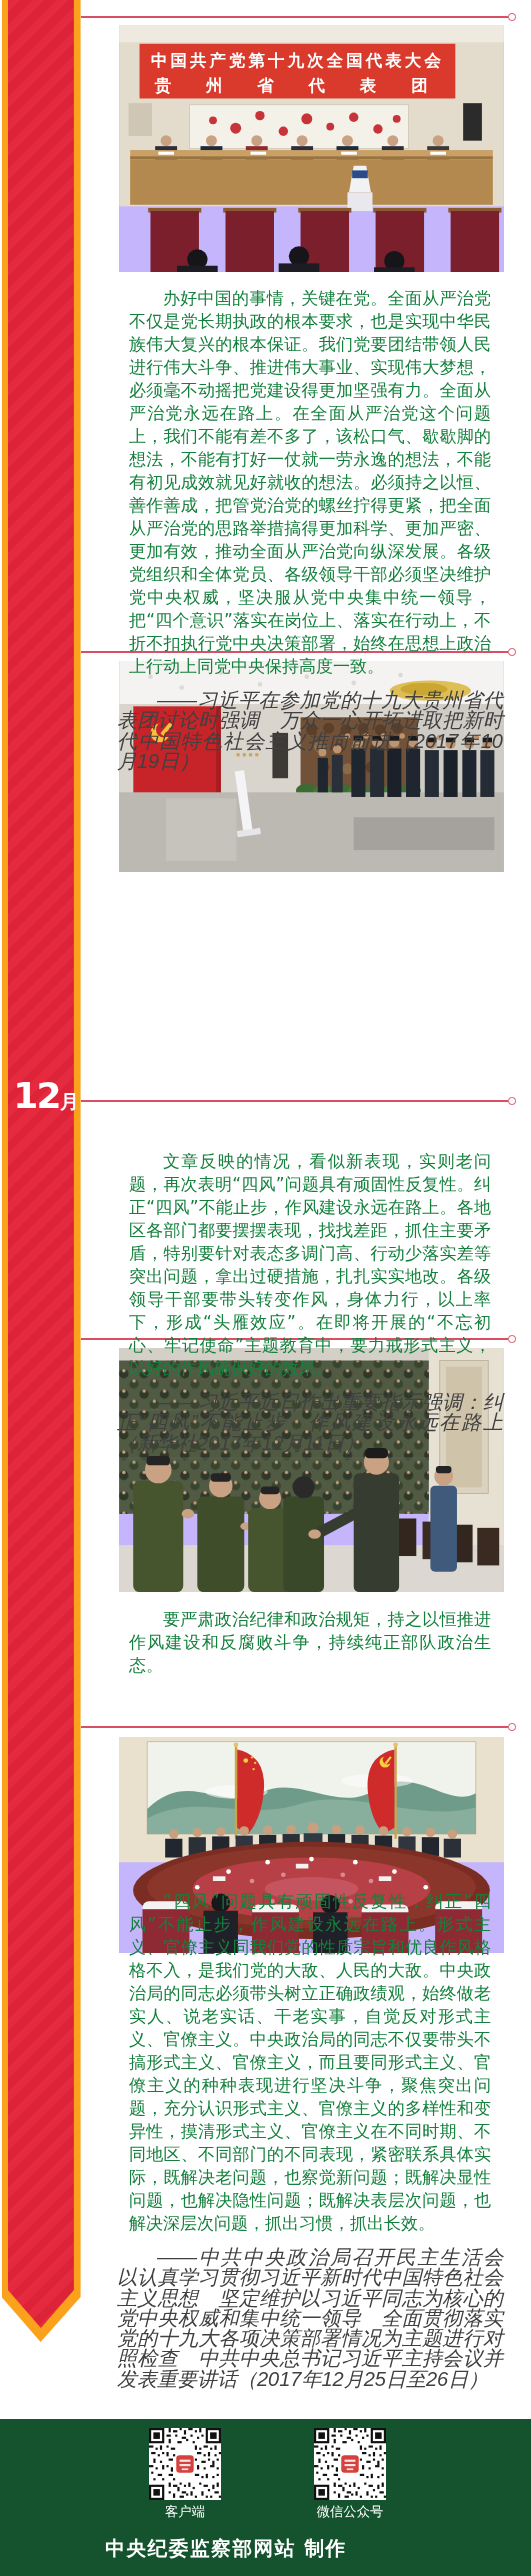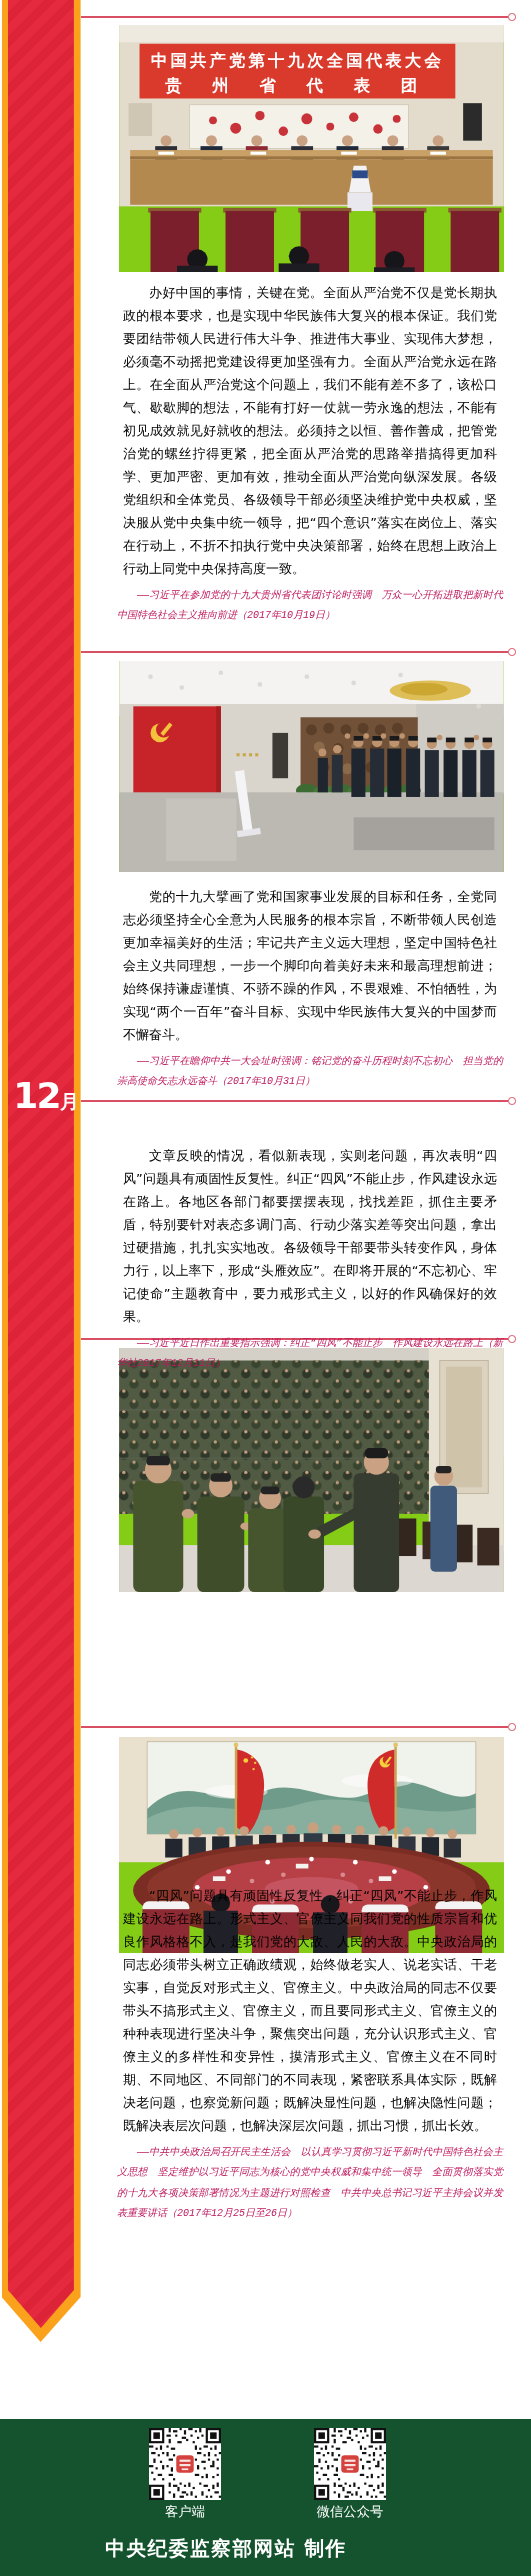--- a/index.html
+++ b/index.html
@@ -21,36 +21,36 @@
   .tline{position:absolute;left:81px;width:427px;height:1.6px;background:#d94f63;}
   .tring{position:absolute;left:508px;width:5.5px;height:5.5px;border:1.6px solid #d94f63;
          border-radius:50%;background:#fff;}
   .l1{top:16.4px}.r1{top:13.3px}
   .l2{top:651px}.r2{top:648px}
   .l3{top:1100px}.r3{top:1097px}
   .l4{top:1338px}.r4{top:1335px}
   .l5{top:1726px}.r5{top:1723px}
 
   
-  .photo{position:absolute;left:119px;width:385px;overflow:hidden;background:#84cc16;}
+  .photo{position:absolute;left:119px;width:385px;overflow:hidden;background:#c4b5fd;font-family:Liberation Mono, monospace;}
   .photo svg{display:block}
   .p1{top:25px;height:247px}
   .p2{top:661px;height:211px}
   .p3{top:1348px;height:244px}
   .p4{top:1737px;height:216px}
   .banner-l1{letter-spacing:4px;font-size:21px;font-weight:bold;}
   .banner-l2{letter-spacing:16px;font-size:21px;font-weight:bold;}
 
   
   .txt{position:absolute;left:117px;width:386px;}
   .t1{top:275px}.t2{top:879px}.t3{top:1138px}.t4{top:1596px}.t5{top:1878px}
-  .body-p{margin:6px;font-size:13px;line-height:23px;color:#000000;text-align:justify;
+  .body-p{margin:12px;font-size:17px;line-height:23px;color:#15803d;text-align:justify;
           text-indent:2em;}
-  .quote-p{margin:2.3px 0 0 0;font-size:10px;line-height:20.3px;color:#be185d;text-align:justify;
-          text-indent:2em;font-family:Liberation Mono, monospace;font-style:italic;}
+  .quote-p{margin:2.3px 0 0 0;font-size:20px;line-height:20.3px;color:#404040;text-align:justify;
+          text-indent:2em;font-family:Liberation Sans, sans-serif;font-style:italic;}
 
   
   .footer{position:absolute;left:0;top:2419px;width:532px;height:157px;background:#14532d;}
   .qr{position:absolute;top:8.6px;width:72px;height:72px;background:#fff;}
   .qr svg{display:block;width:72px;height:72px;}
   .qr-left{left:149px}.qr-right{left:314px}
   .qr-label{position:absolute;top:84px;width:94px;text-align:center;color:#ffffff;
             font-size:13.3px;}
   .ql-left{left:138px}.ql-right{left:303px}
   .credit{position:absolute;top:116px;left:0;width:452px;text-align:center;color:#ffffff;
@@ -410,29 +410,26 @@
         <rect x="404" y="210" width="60" height="16" rx="8" fill="#f4f2f2"></rect>
           <rect x="404" y="220" width="60" height="56" fill="#8e2a33"></rect>
       </g>
     </svg>
   </div>
 
   <div class="txt t1">
     <p class="body-p">办好中国的事情，关键在党。全面从严治党不仅是党长期执政的根本要求，也是实现中华民族伟大复兴的根本保证。我们党要团结带领人民进行伟大斗争、推进伟大事业、实现伟大梦想，必须毫不动摇把党建设得更加坚强有力。全面从严治党永远在路上。在全面从严治党这个问题上，我们不能有差不多了，该松口气、歇歇脚的想法，不能有打好一仗就一劳永逸的想法，不能有初见成效就见好就收的想法。必须持之以恒、善作善成，把管党治党的螺丝拧得更紧，把全面从严治党的思路举措搞得更加科学、更加严密、更加有效，推动全面从严治党向纵深发展。各级党组织和全体党员、各级领导干部必须坚决维护党中央权威，坚决服从党中央集中统一领导，把“四个意识”落实在岗位上、落实在行动上，不折不扣执行党中央决策部署，始终在思想上政治上行动上同党中央保持高度一致。</p>
     <p class="quote-p">——习近平在参加党的十九大贵州省代表团讨论时强调　万众一心开拓进取把新时代中国特色社会主义推向前进（2017年10月19日）</p>
   </div>
-  <div class="txt t2">
-    <p class="body-p">党的十九大擘画了党和国家事业发展的目标和任务，全党同志必须坚持全心全意为人民服务的根本宗旨，不断带领人民创造更加幸福美好的生活；牢记共产主义远大理想，坚定中国特色社会主义共同理想，一步一个脚印向着美好未来和最高理想前进；始终保持谦虚谨慎、不骄不躁的作风，不畏艰难、不怕牺牲，为实现“两个一百年”奋斗目标、实现中华民族伟大复兴的中国梦而不懈奋斗。</p>
-    <p class="quote-p">——习近平在瞻仰中共一大会址时强调：铭记党的奋斗历程时刻不忘初心　担当党的崇高使命矢志永远奋斗（2017年10月31日）</p>
-  </div>
   <div class="txt t3">
     <p class="body-p">文章反映的情况，看似新表现，实则老问题，再次表明“四风”问题具有顽固性反复性。纠正“四风”不能止步，作风建设永远在路上。各地区各部门都要摆摆表现，找找差距，抓住主要矛盾，特别要针对表态多调门高、行动少落实差等突出问题，拿出过硬措施，扎扎实实地改。各级领导干部要带头转变作风，身体力行，以上率下，形成“头雁效应”。在即将开展的“不忘初心、牢记使命”主题教育中，要力戒形式主义，以好的作风确保好的效果。</p>
     <p class="quote-p">——习近平近日作出重要指示强调：纠正“四风”不能止步　作风建设永远在路上（新华社2017年12月11日）</p>
   </div>
   <div class="txt t4">
+    <p class="body-p">要严肃政治纪律和政治规矩，持之以恒推进作风建设和反腐败斗争，持续纯正部队政治生态。</p>
   </div>
   <div class="txt t5">
     <p class="body-p">“四风”问题具有顽固性反复性，纠正“四风”不能止步，作风建设永远在路上。形式主义、官僚主义同我们党的性质宗旨和优良作风格格不入，是我们党的大敌、人民的大敌。中央政治局的同志必须带头树立正确政绩观，始终做老实人、说老实话、干老实事，自觉反对形式主义、官僚主义。中央政治局的同志不仅要带头不搞形式主义、官僚主义，而且要同形式主义、官僚主义的种种表现进行坚决斗争，聚焦突出问题，充分认识形式主义、官僚主义的多样性和变异性，摸清形式主义、官僚主义在不同时期、不同地区、不同部门的不同表现，紧密联系具体实际，既解决老问题，也察觉新问题；既解决显性问题，也解决隐性问题；既解决表层次问题，也解决深层次问题，抓出习惯，抓出长效。</p>
     <p class="quote-p">——中共中央政治局召开民主生活会　以认真学习贯彻习近平新时代中国特色社会主义思想　坚定维护以习近平同志为核心的党中央权威和集中统一领导　全面贯彻落实党的十九大各项决策部署情况为主题进行对照检查　中共中央总书记习近平主持会议并发表重要讲话（2017年12月25日至26日）</p>
   </div>
 
   <div class="footer">
     <svg width="0" height="0" style="position:absolute">
       <defs>
         <symbol id="qr-pattern" viewBox="0 0 33 33">

